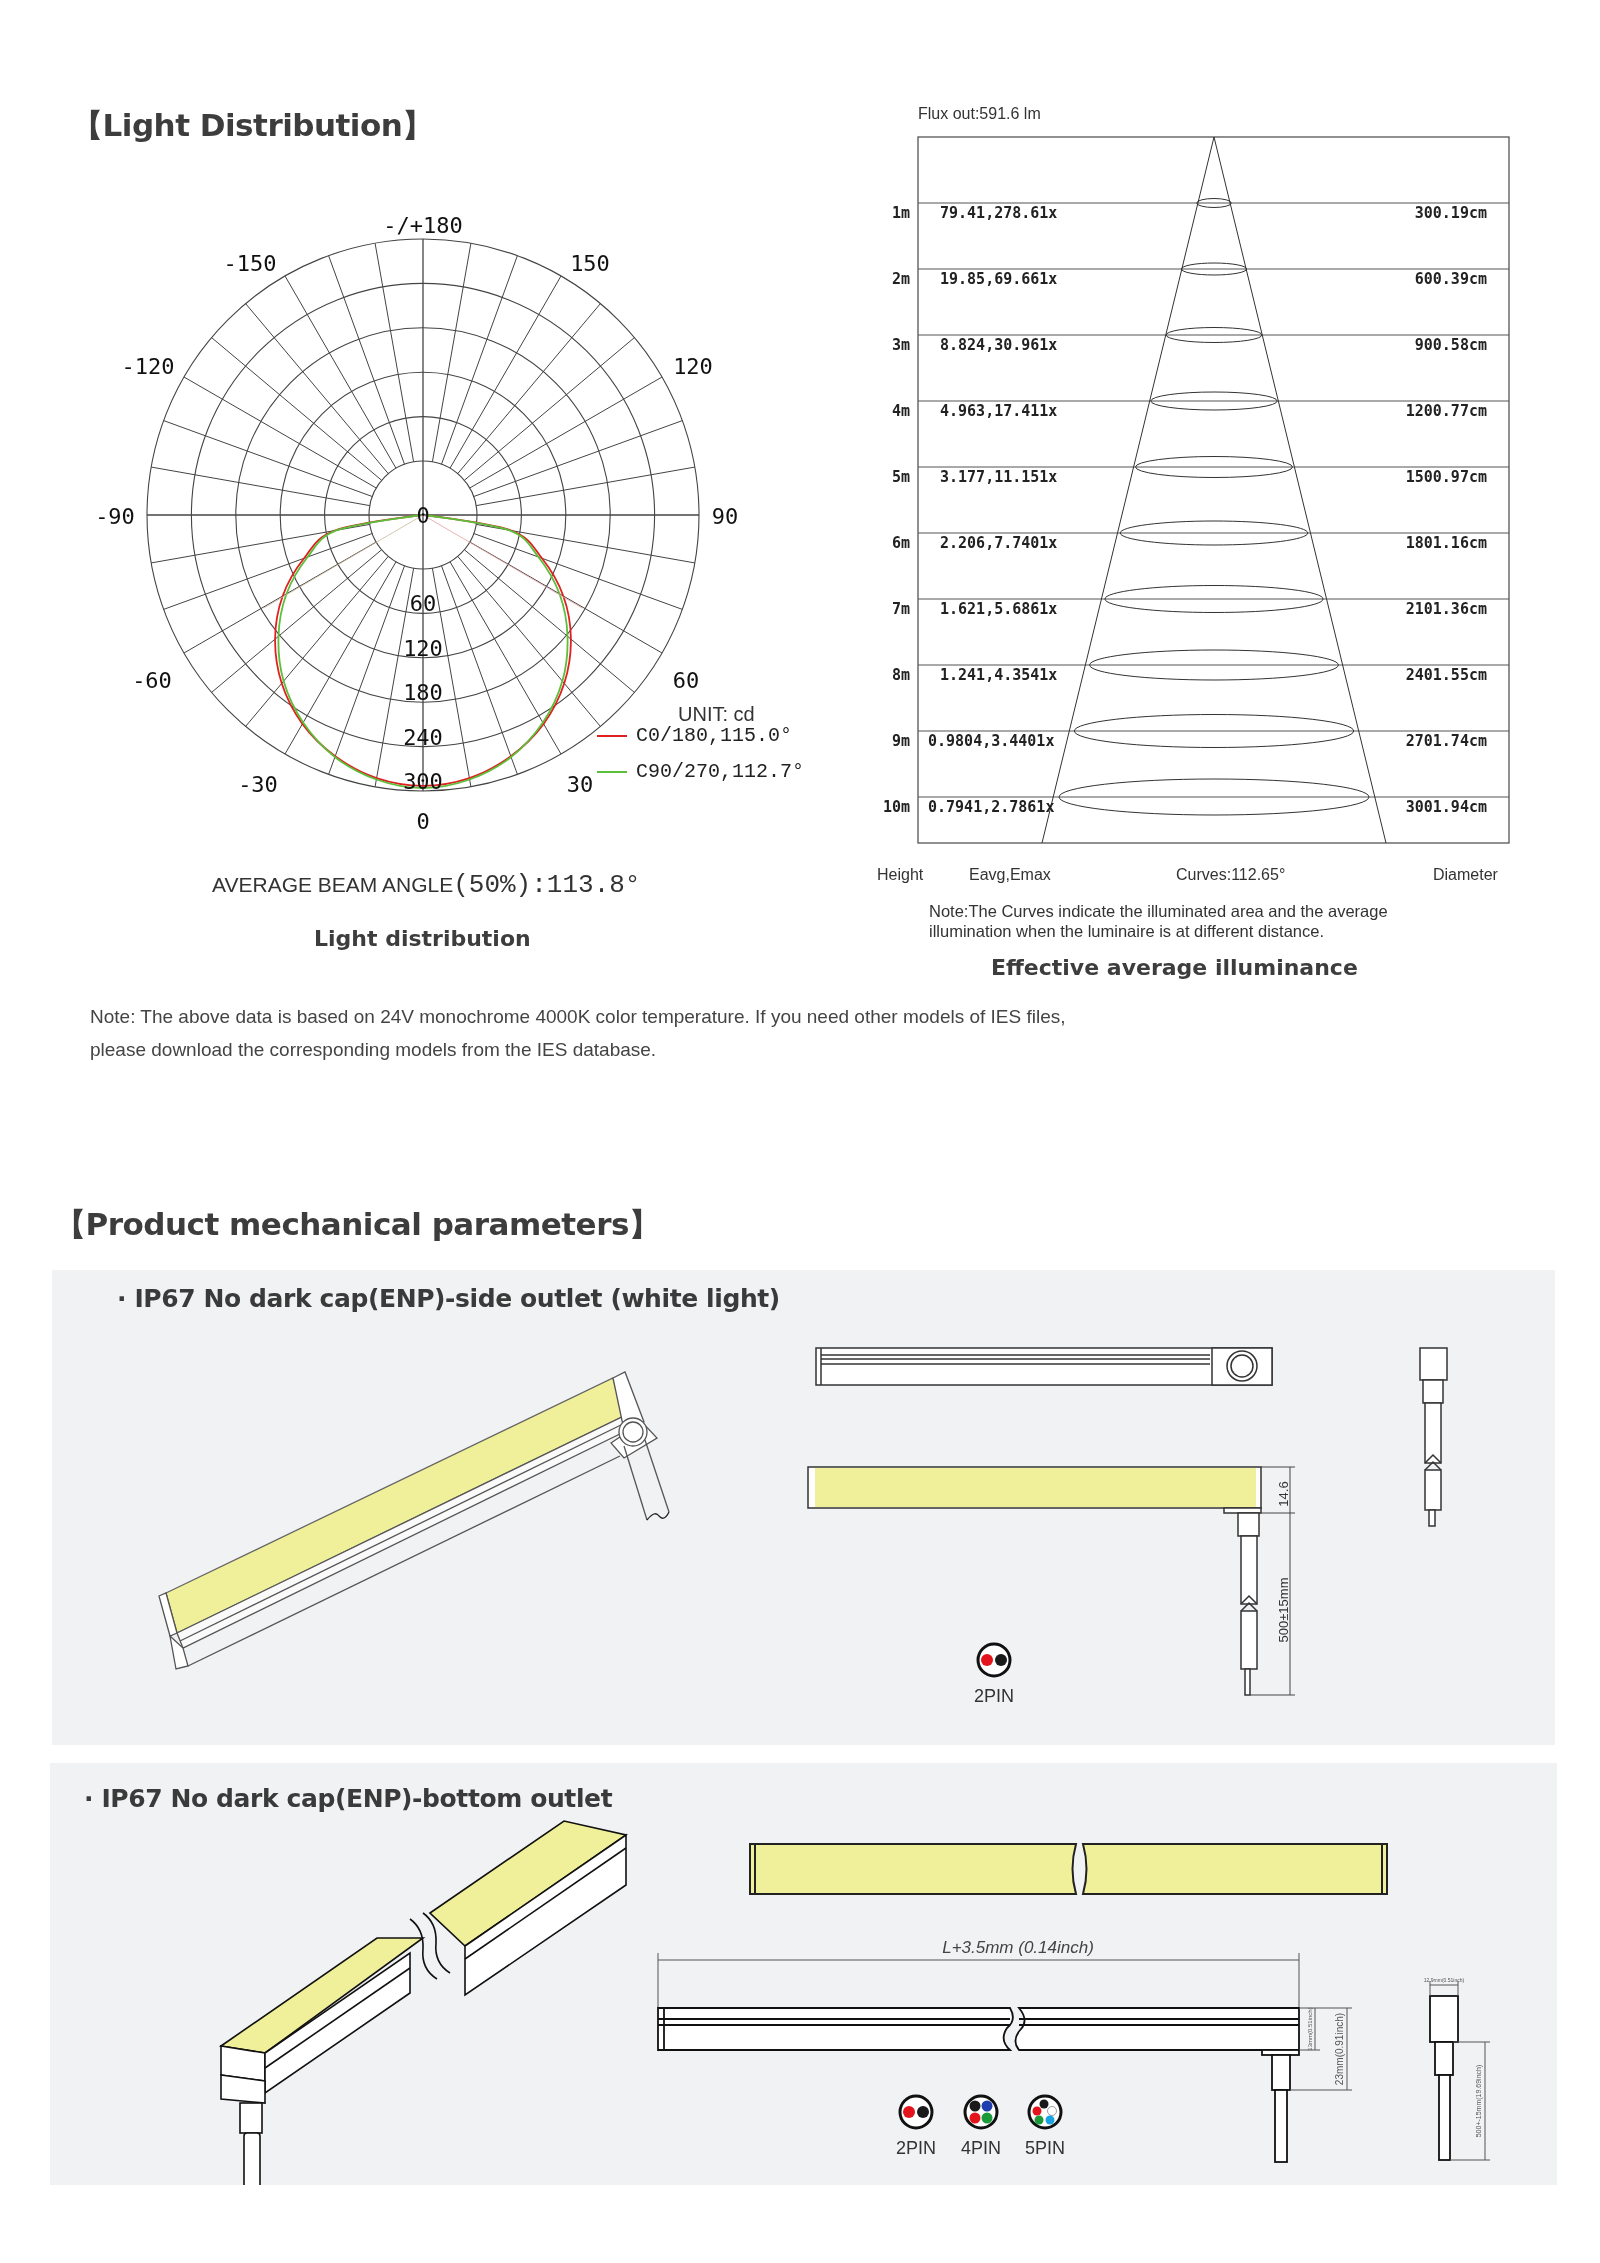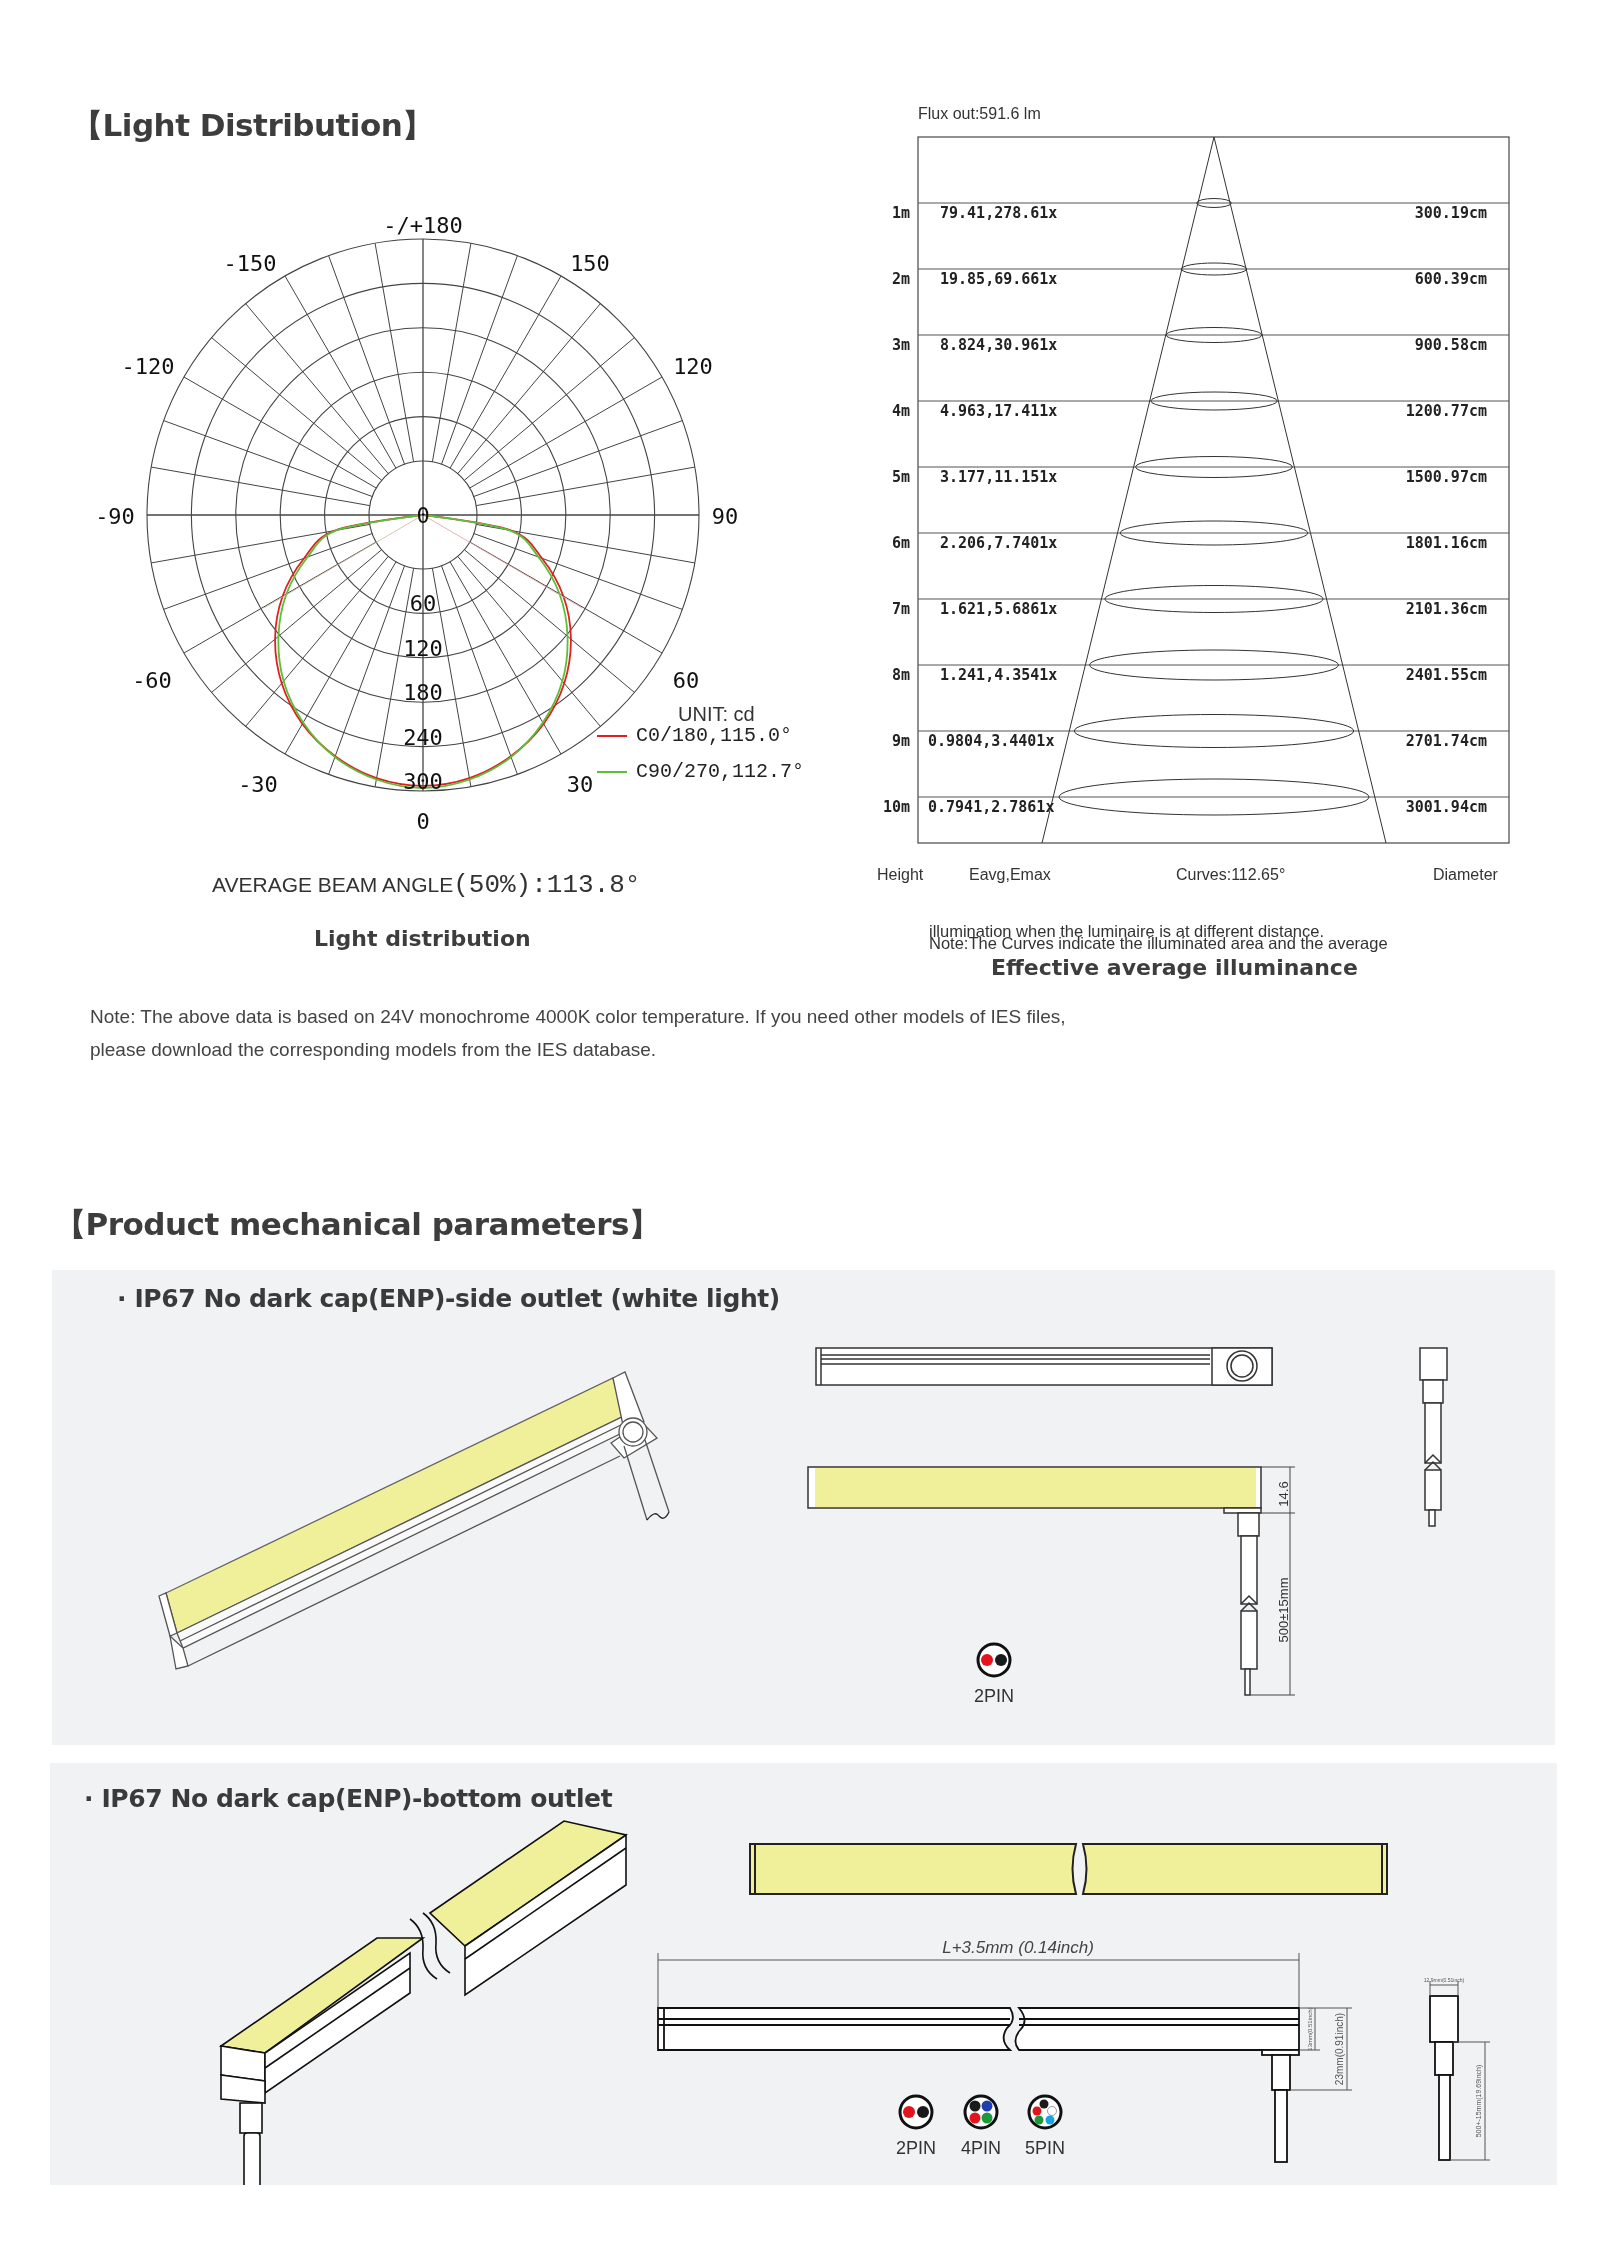--- a/index.html
+++ b/index.html
@@ -167,21 +167,21 @@
       <text x="68" y="692" font-size="15" fill="#222" font-weight="bold">0.7941,2.7861x</text>
       <text x="627" y="692" text-anchor="end" font-size="15" fill="#222" font-weight="bold">3001.94cm</text>
     </g>
 </svg>
 
 <div class="abs small" style="left:877px; top:866px;">Height</div>
 <div class="abs small" style="left:969px; top:866px;">Eavg,Emax</div>
 <div class="abs small" style="left:1176px; top:866px;">Curves:112.65°</div>
 <div class="abs small" style="left:1433px; top:866px;">Diameter</div>
 
-<div class="abs small" style="left:929px; top:902px; font-size:16.5px;margin-top:32px;">Note:The Curves indicate the illuminated area and the average</div>
+<div class="abs small" style="left:929px; top:902px; font-size:16.5px;">Note:The Curves indicate the illuminated area and the average</div>
 <div class="abs small" style="left:929px; top:922px; font-size:16.5px;"> illumination when the luminaire is at different distance.</div>
 
 <div class="abs caption" style="left:991px; top:955px;">Effective average illuminance</div>
 
 <div class="abs note" style="left:90px; top:1006px;">Note: The above data is based on 24V monochrome 4000K color temperature. If you need other models of IES files,</div>
 <div class="abs note" style="left:90px; top:1039px;">please download the corresponding models from the IES database.</div>
 
 <div class="abs h-title" style="left:55px; top:1204px;">【Product mechanical parameters】</div>
 
 <div class="abs panel" style="left:52px; top:1270px; width:1503px; height:475px;"></div>

